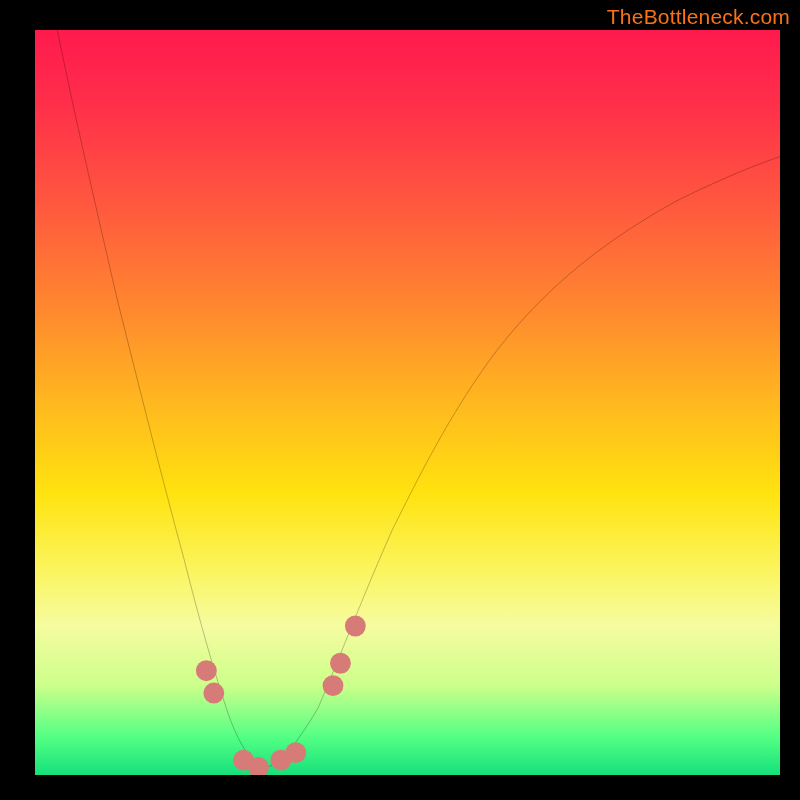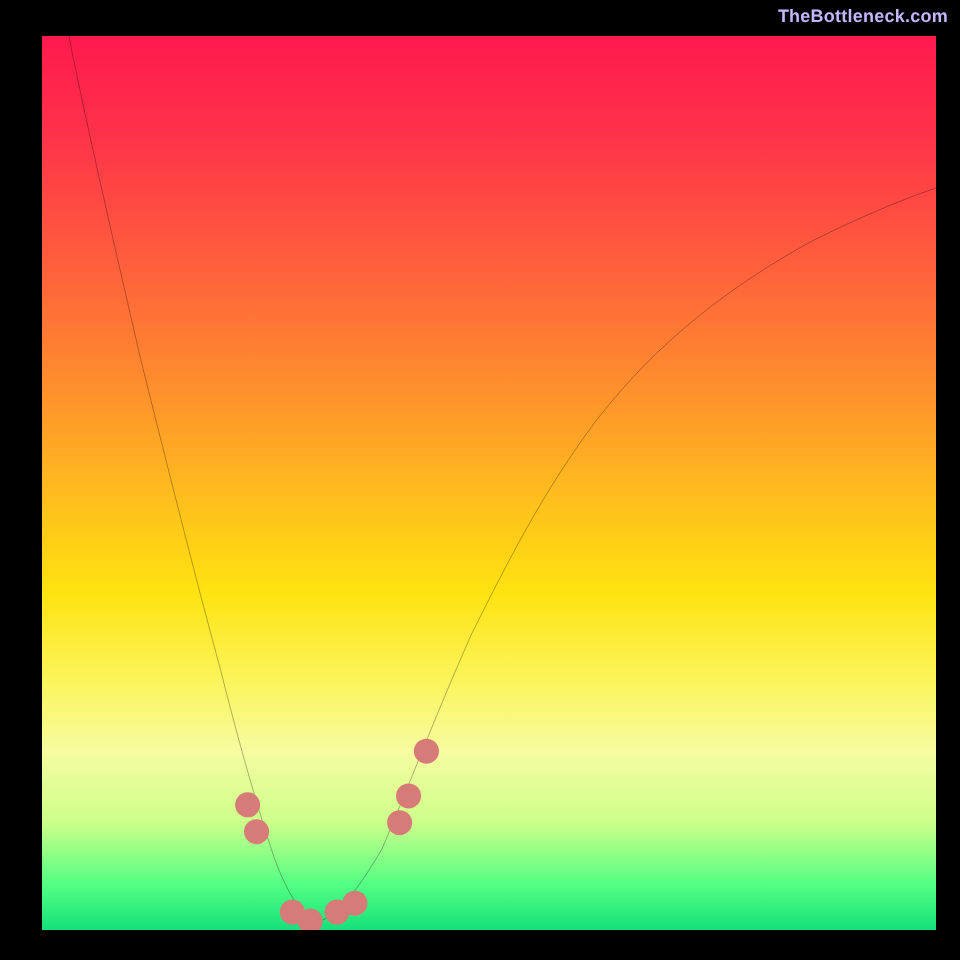--- a/index.html
+++ b/index.html
@@ -45,23 +45,23 @@
     position: absolute;
     left: 0;
     top: 0;
     width: 745px;
     height: 745px;
   }
   .watermark {
     position: absolute;
     top: 5px;
     right: 10px;
-    color: #c4b5fd;
-    font-size: 15px;
-    font-weight: 700;
+    color: #f97316;
+    font-size: 21px;
+    font-weight: 400;
     letter-spacing: 0.2px;
     user-select: none;
   }
 </style>
 </head>
 <body>
 
 <div class="frame">
 
   <div class="plot">

